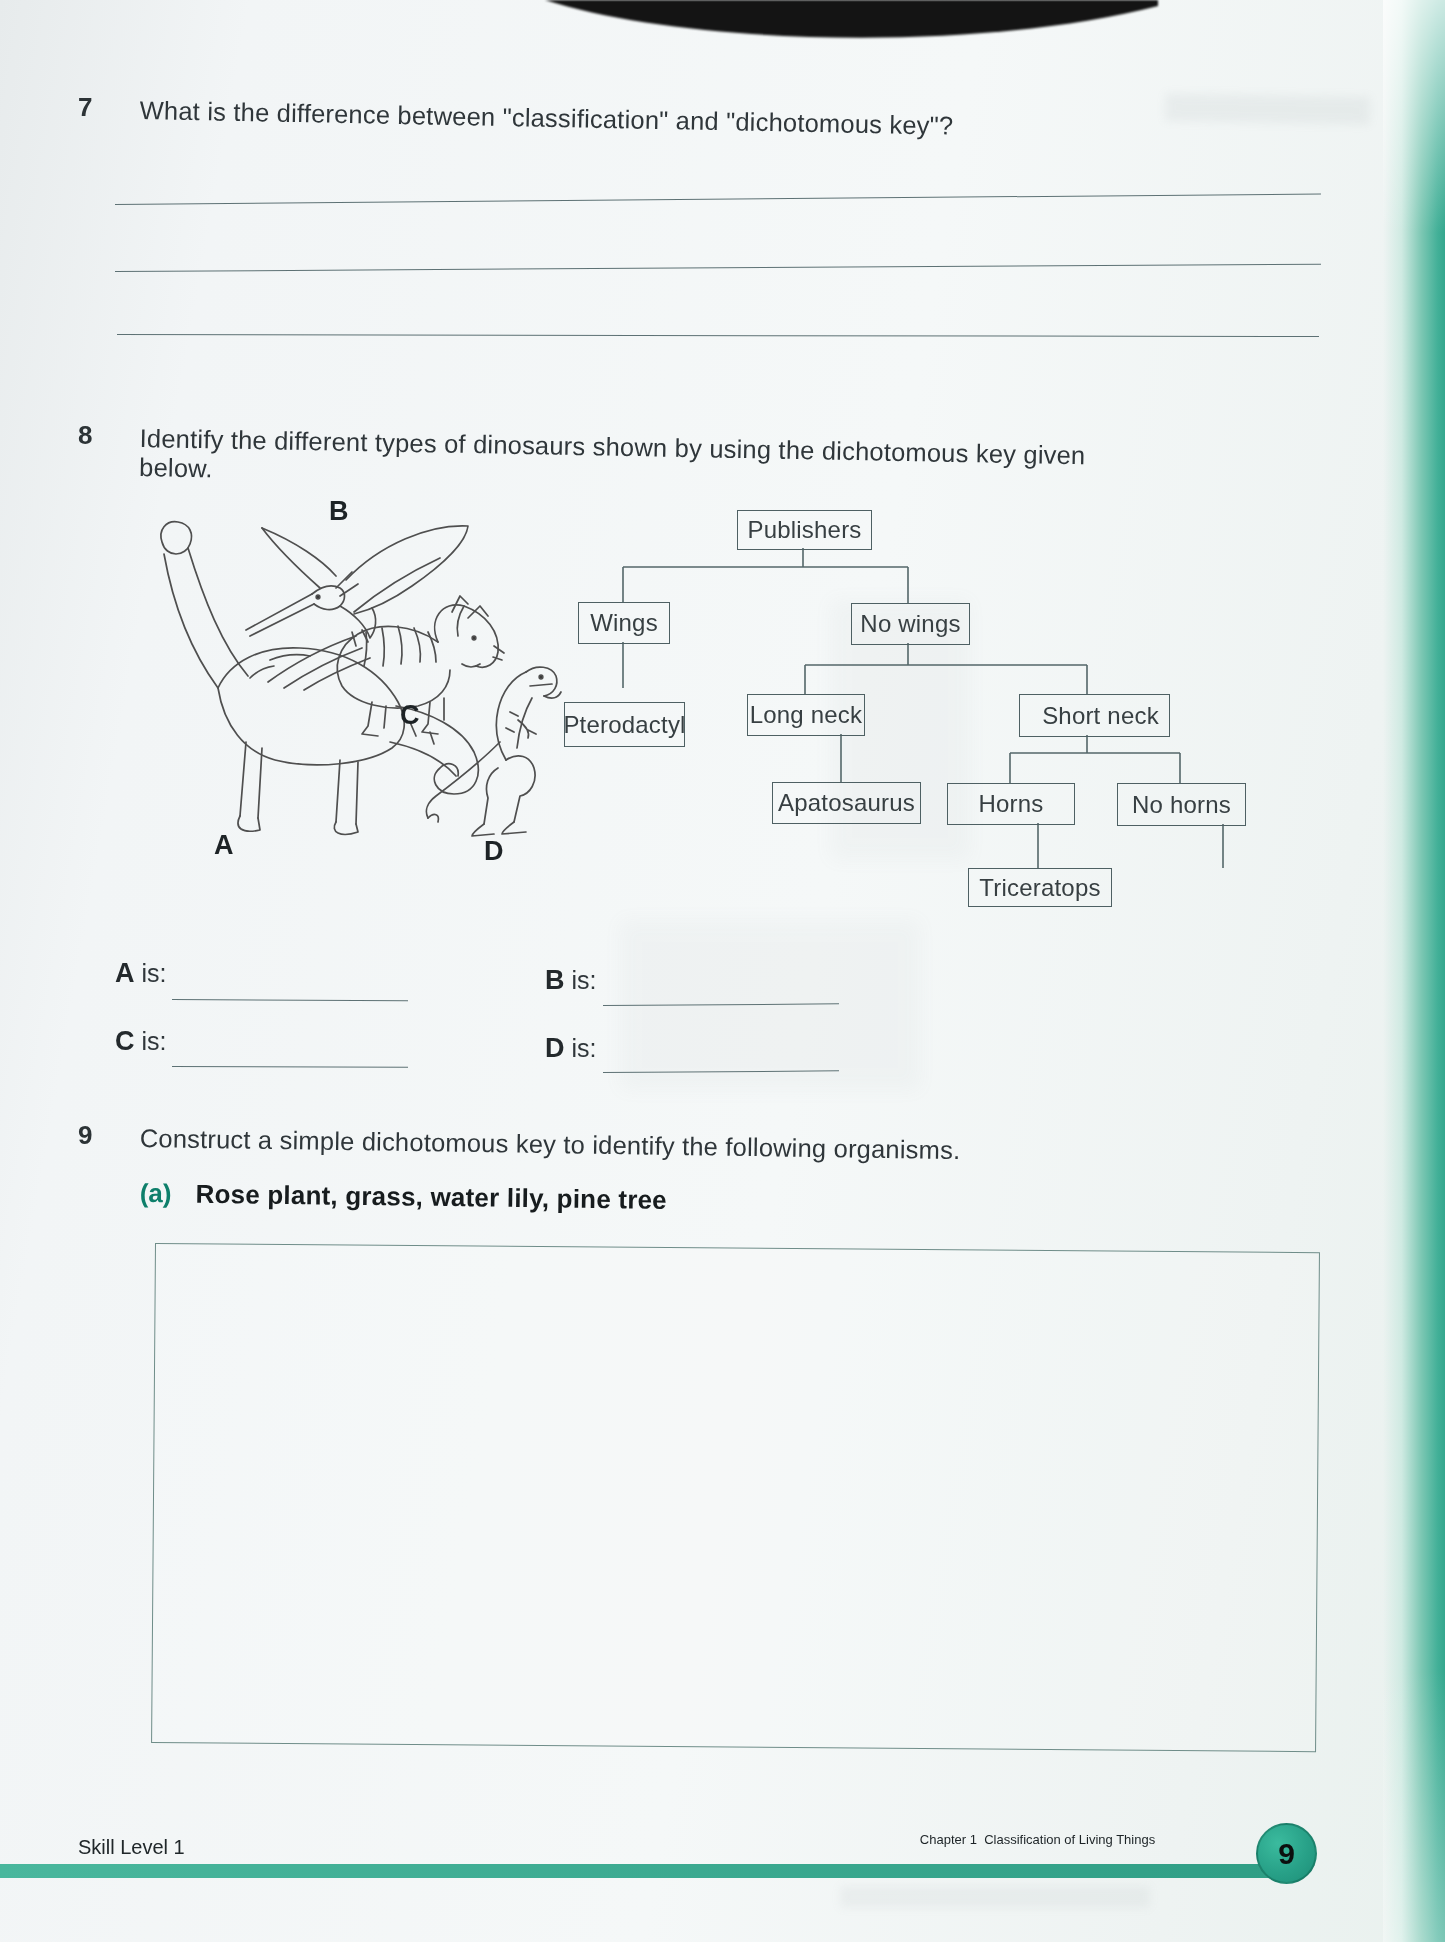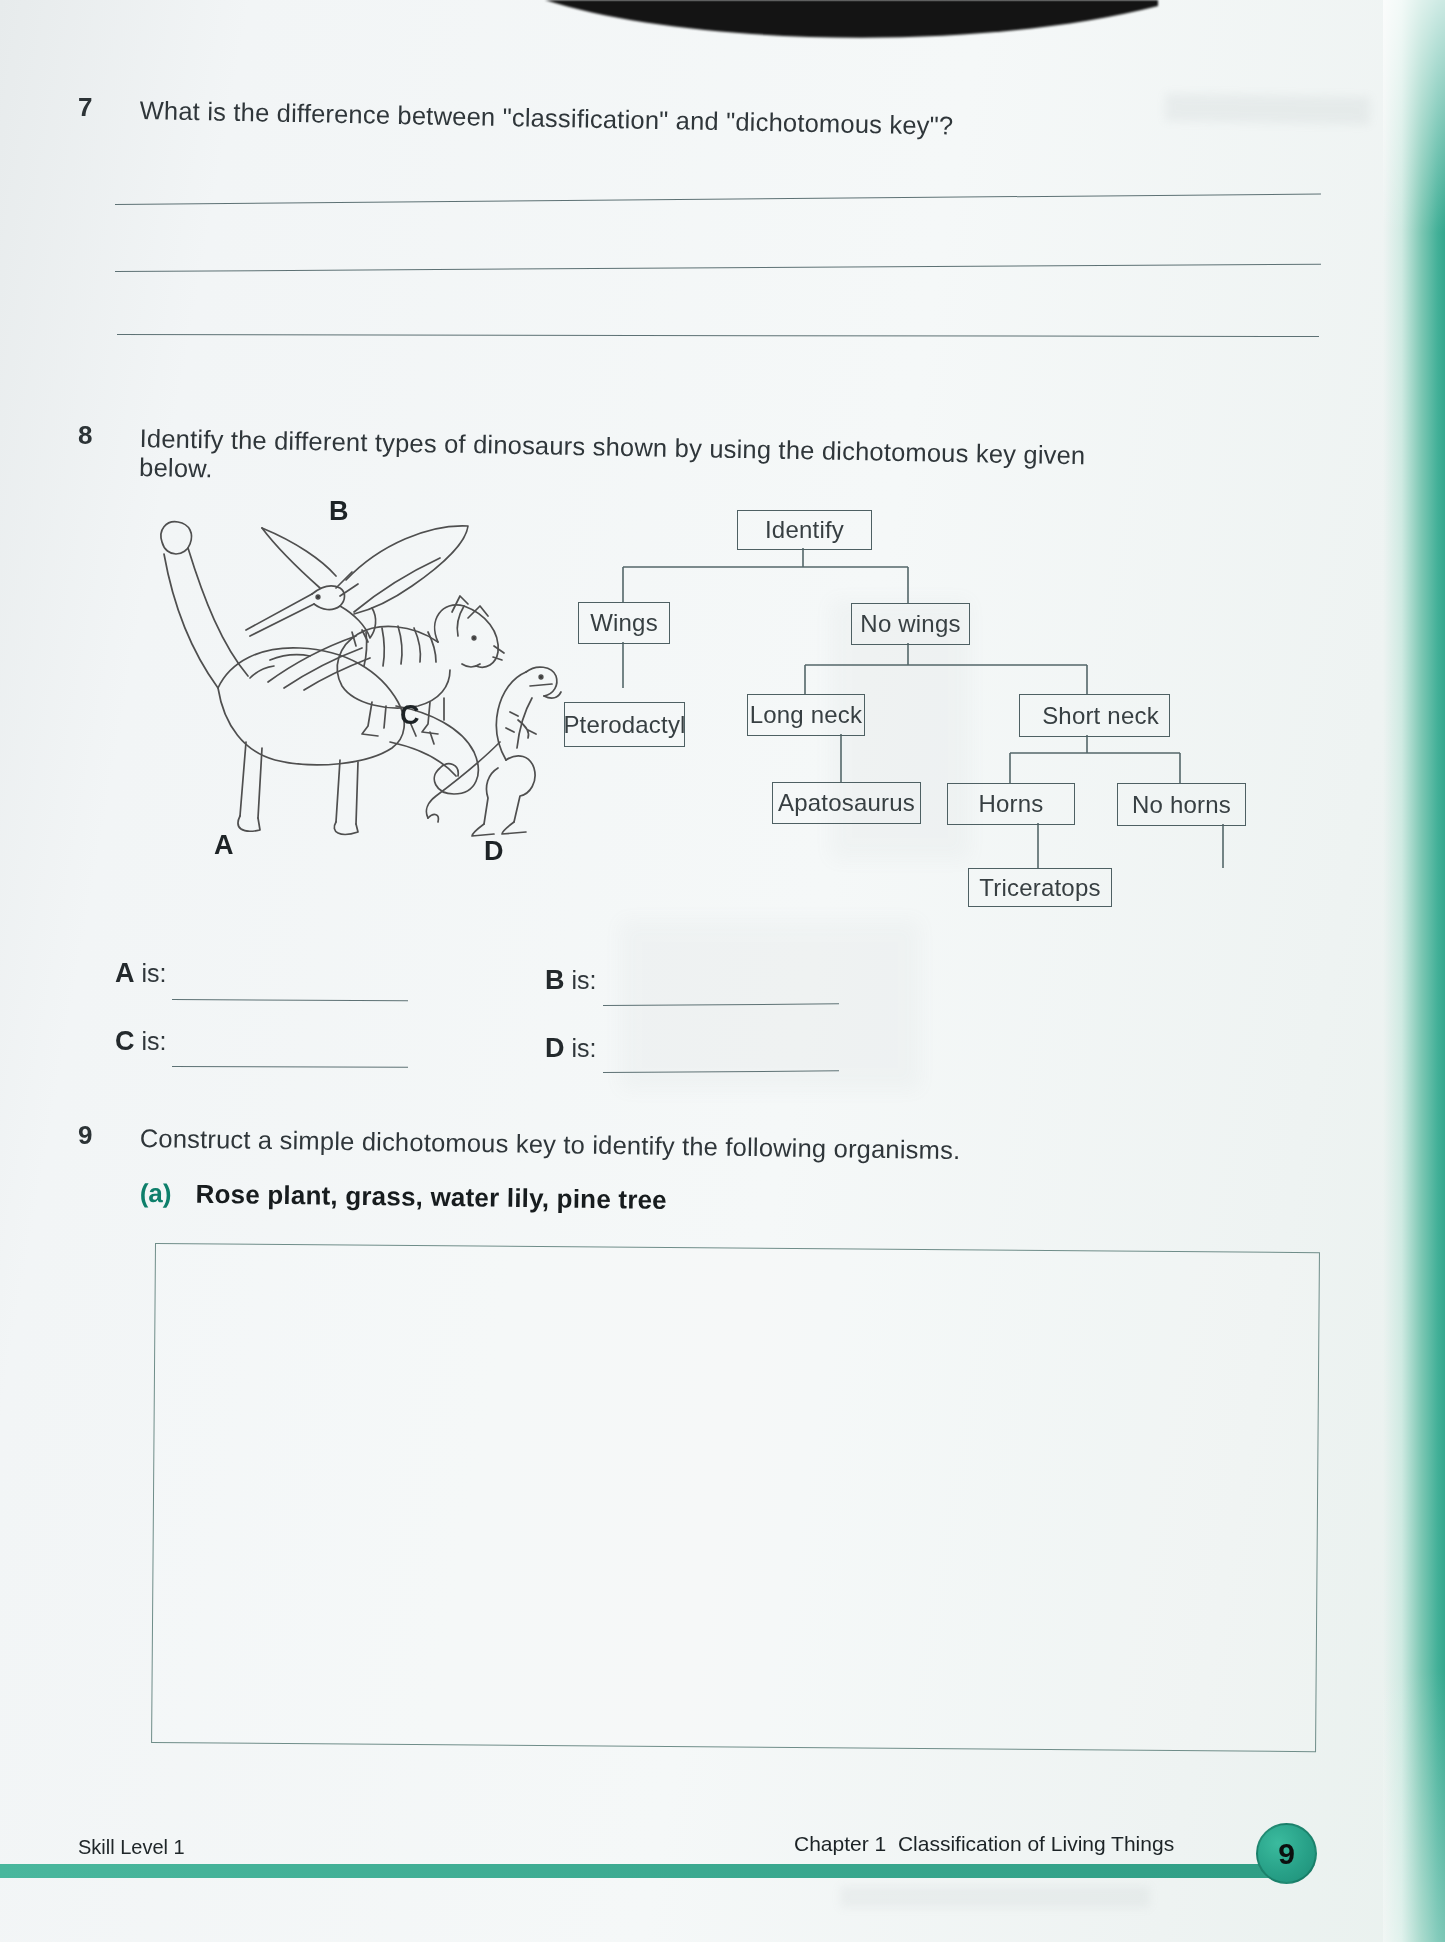--- a/index.html
+++ b/index.html
@@ -39,22 +39,22 @@
   .part-a{color:#0e7f6b;}
   .part-text{color:#171c1e;letter-spacing:.2px;}
 
   .big-box{position:absolute;left:155px;top:1243px;width:1163px;height:498px;
         border:1.5px solid #6f8d89;transform:rotate(.45deg);transform-origin:top left;
         background:rgba(255,255,255,.12);}
 
   .footer-skill{position:absolute;left:78px;top:1836px;font-size:20px;color:#20272a;}
   .footer-bar{position:absolute;left:0;top:1864px;width:1298px;height:14px;
         background:linear-gradient(90deg,#49b79d,#2f9e85);border-radius:0 8px 8px 0;}
-  .footer-chapter{position:absolute;left:794px;top:1832px;width:415px;text-align:left;
-        font-size:21px;color:#1c2326;white-space:pre;}
+  .footer-chapter{position:absolute;left:830px;top:1832px;width:415px;text-align:center;
+        font-size:13px;color:#1c2326;white-space:pre;}
   .page-circle{position:absolute;left:1256px;top:1823px;width:61px;height:61px;border-radius:50%;
         background:radial-gradient(circle at 35% 32%, #3bbb9e 0%, #28a188 55%, #1d8e77 100%);
         border:2px solid rgba(8,77,60,.35);box-sizing:border-box;
         display:flex;align-items:center;justify-content:center;}
   .page-circle span{font-weight:bold;font-size:30px;color:#0c0f0e;}
   .footer-copy{position:absolute;left:78px;top:1888px;font-size:20px;font-style:italic;color:#23292c;letter-spacing:.2px;}
 </style>
 </head>
 <body>
 
@@ -156,21 +156,21 @@
       <path d="M803,548 V567 M623,567 H908 M623,567 V602 M908,567 V603"></path>
       <path d="M623,642 V688"></path>
       <path d="M908,643 V665 M805,665 H1087 M805,665 V694 M1087,665 V694"></path>
       <path d="M841,734 V782"></path>
       <path d="M1087,735 V753 M1010,753 H1180 M1010,753 V783 M1180,753 V783"></path>
       <path d="M1038,823 V868"></path>
       <path d="M1223,824 V868"></path>
     </g>
   </svg>
 
-  <div class="tbox" style="left:737px;top:510px;width:133px;height:38px;">Identify</div>
+  <div class="tbox" style="left:737px;top:510px;width:133px;height:38px;">Publishers</div>
   <div class="tbox" style="left:578px;top:602px;width:90px;height:40px;">Wings</div>
   <div class="tbox" style="left:851px;top:603px;width:117px;height:40px;">No wings</div>
   <div class="tbox" style="left:564px;top:688px;width:119px;height:43px;margin-top:14px;">Pterodactyl</div>
   <div class="tbox" style="left:747px;top:694px;width:116px;height:40px;">Long neck</div>
   <div class="tbox" style="left:1019px;top:694px;width:137px;height:41px;padding-left:12px;">Short neck</div>
   <div class="tbox" style="left:772px;top:782px;width:147px;height:40px;">Apatosaurus</div>
   <div class="tbox" style="left:947px;top:783px;width:126px;height:40px;">Horns</div>
   <div class="tbox" style="left:1117px;top:783px;width:127px;height:41px;">No horns</div>
   <div class="tbox" style="left:968px;top:868px;width:142px;height:37px;">Triceratops</div>
 

